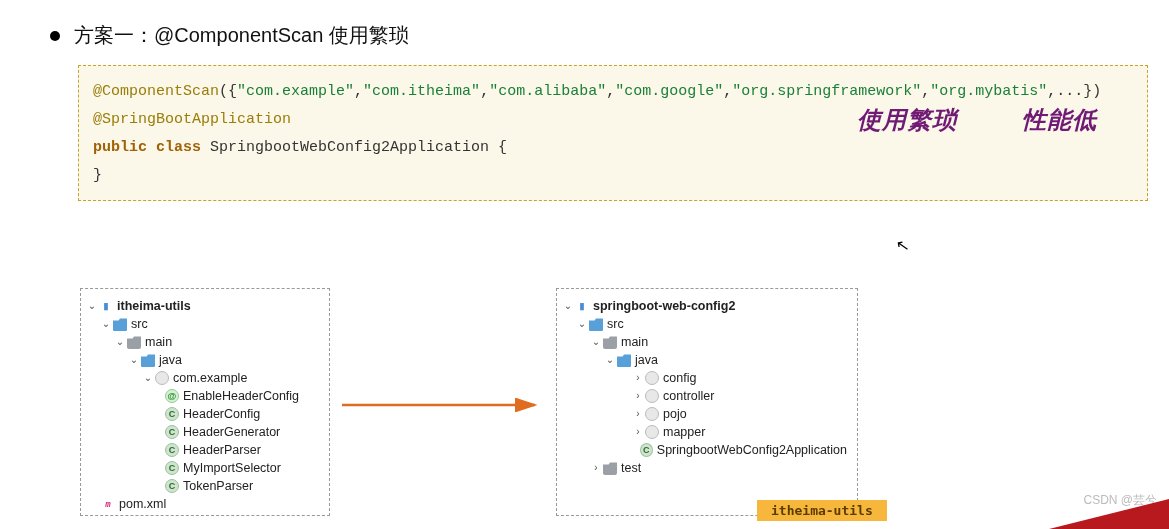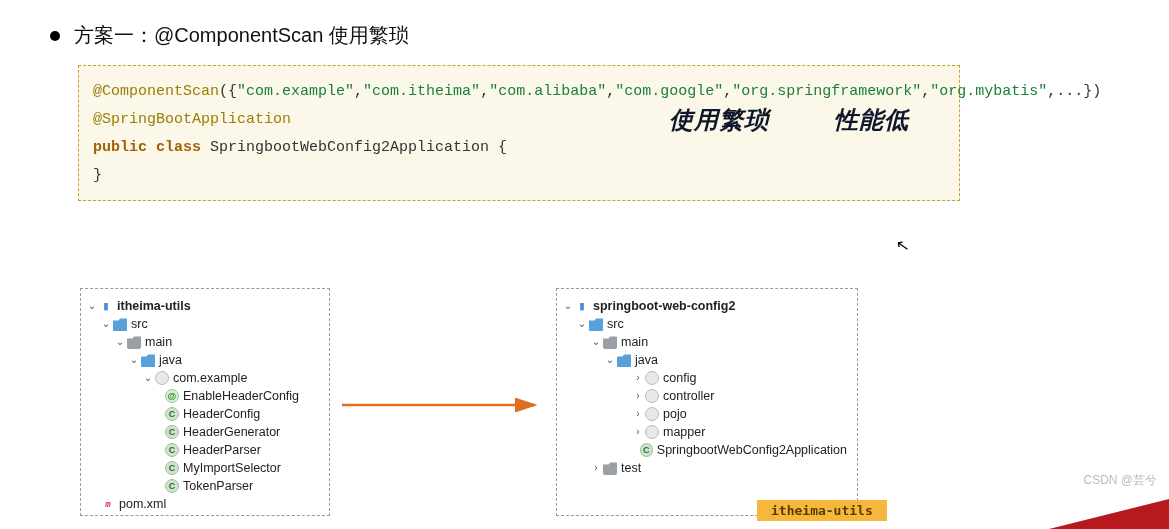--- a/index.html
+++ b/index.html
@@ -21,36 +21,36 @@
     gap: 14px;
   }
   .bullet-dot {
     width: 10px; height: 10px; border-radius: 50%;
     background: #000;
     display: inline-block;
   }
   .code-box {
     position: absolute;
     left: 78px; top: 65px;
-    width: 882px;
+    width: 1070px;
     border: 1px dashed #c9a227;
     background: #fbf8e9;
     padding: 12px 14px 10px 14px;
     font-family: Consolas, "Courier New", monospace;
     font-size: 15px;
     line-height: 28px;
     color: #333;
   }
   .tok-ann { color: #9a7d0a; }
   .tok-str { color: #1a7f37; }
   .tok-kw  { color: #a16207; font-weight: bold; }
   .tok-cls { }
   .red-note {
     position: absolute;
-    color: #0f172a;
+    color: #701a75;
     font-family: "STKaiti","KaiTi","DFKai-SB",serif;
     font-weight: 700;
     font-style: italic;
     font-size: 24px;
     letter-spacing: 1px;
   }
   .red-note.n1 { right: 190px; top: 40px; }
   .red-note.n2 { right: 50px;  top: 40px; }
 
   .tree-panel {
@@ -108,21 +108,21 @@
 
   .red-corner {
     position: absolute;
     right: 0; bottom: 0;
     width: 0; height: 0;
     border-right: 120px solid #b8191f;
     border-top: 30px solid transparent;
   }
   .watermark {
     position: absolute;
-    right: 12px; bottom: 40px;
+    right: 12px; bottom: 20px;
     font-size: 12px; color: #bbb;
   }
   .cursor {
     position: absolute;
     left: 896px; top: 236px;
     font-size: 16px; color: #000;
     transform: rotate(-10deg);
   }
 </style>
 </head>

